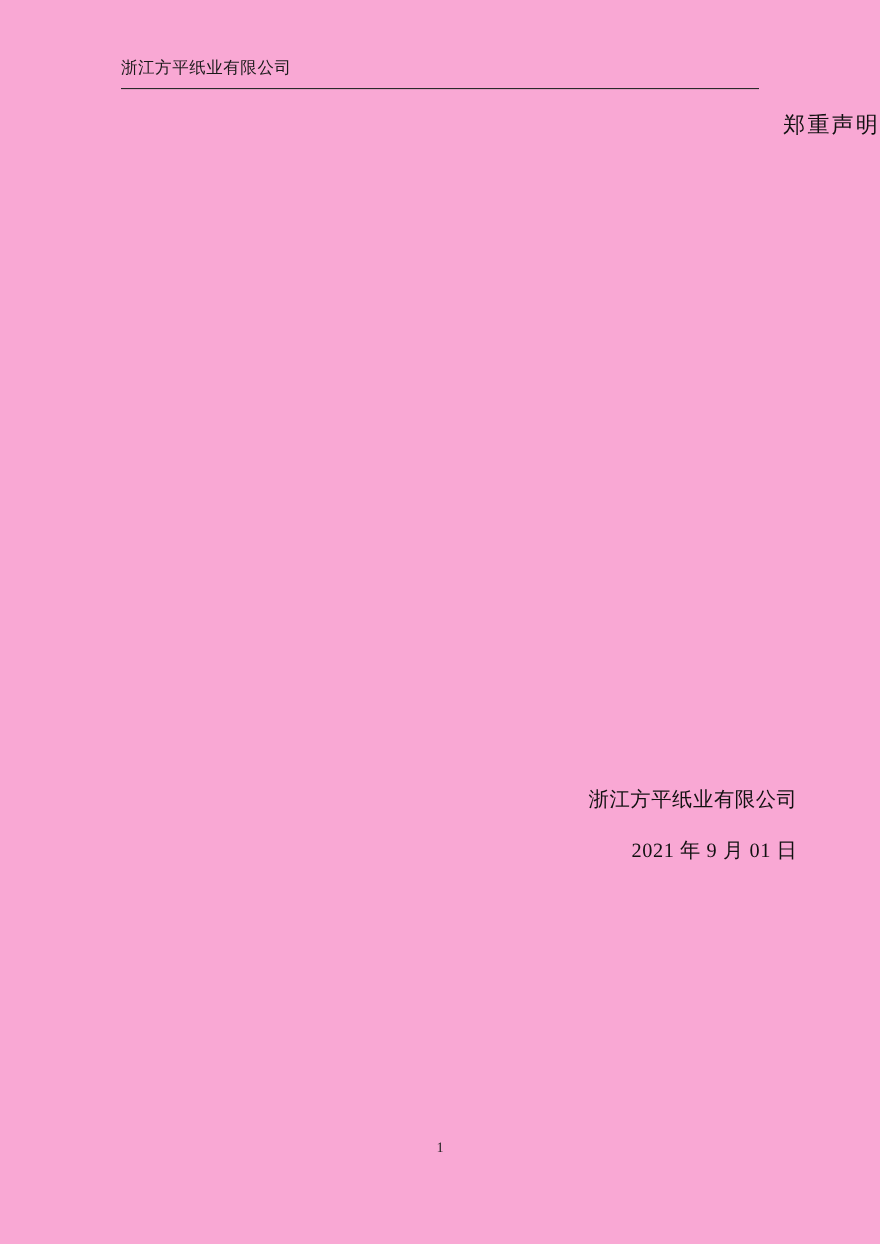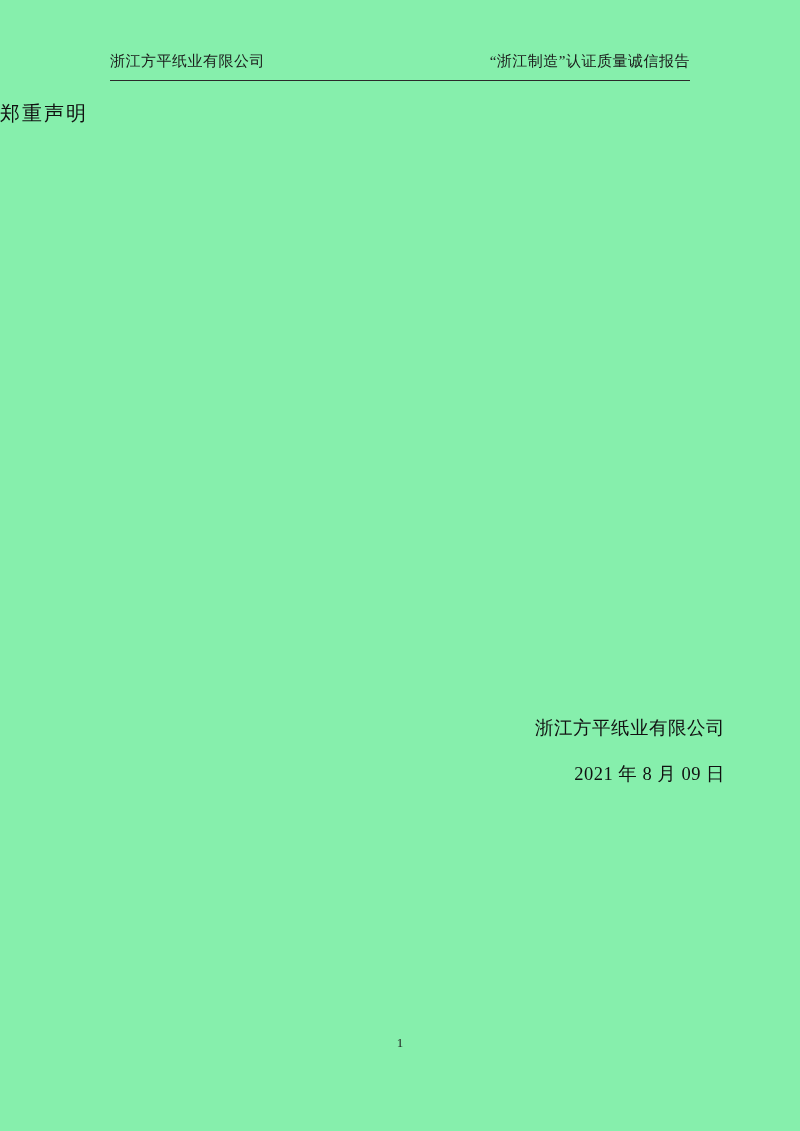--- a/index.html
+++ b/index.html
@@ -7,21 +7,21 @@
     padding: 0;
     background: #b5b5b5;
   }
   body {
     font-family: "Liberation Serif", "DejaVu Serif", serif;
   }
   .page {
     position: relative;
     width: 800px;
     height: 1131px;
-    background: #86efac;
+    background: #f9a8d4;
     margin: 0 auto;
     overflow: hidden;
     box-sizing: border-box;
   }
   
   .header {
     position: absolute;
     left: 110px;
     top: 52px;
     width: 580px;
@@ -46,21 +46,21 @@
   }
   .header-right {
     white-space: nowrap;
   }
   
   .doc-title {
     position: absolute;
     left: 0;
     top: 100px;
     width: 800px;
-    text-align: left;
+    text-align: right;
     font-size: 20px;
     color: #111;
     letter-spacing: 2px;
   }
   
   .body-text {
     position: absolute;
     left: 110px;
     top: 142px;
     width: 580px;
@@ -97,27 +97,26 @@
     color: #222;
   }
 </style>
 </head>
 <body>
 
 <div class="page">
 
   <div class="header">
     <span class="header-left">浙江方平纸业有限公司</span>
-    <span class="header-right">“浙江制造”认证质量诚信报告</span>
   </div>
   <div class="header-rule"></div>
 
   <div class="doc-title">郑重声明</div>
 
 
   <div class="sign-block">
     <div>浙江方平纸业有限公司</div>
-    <div class="sign-date">2021 年 8 月 09 日</div>
+    <div class="sign-date">2021 年 9 月 01 日</div>
   </div>
 
   <div class="page-number">1</div>
 
 </div>
 
 </body></html>

